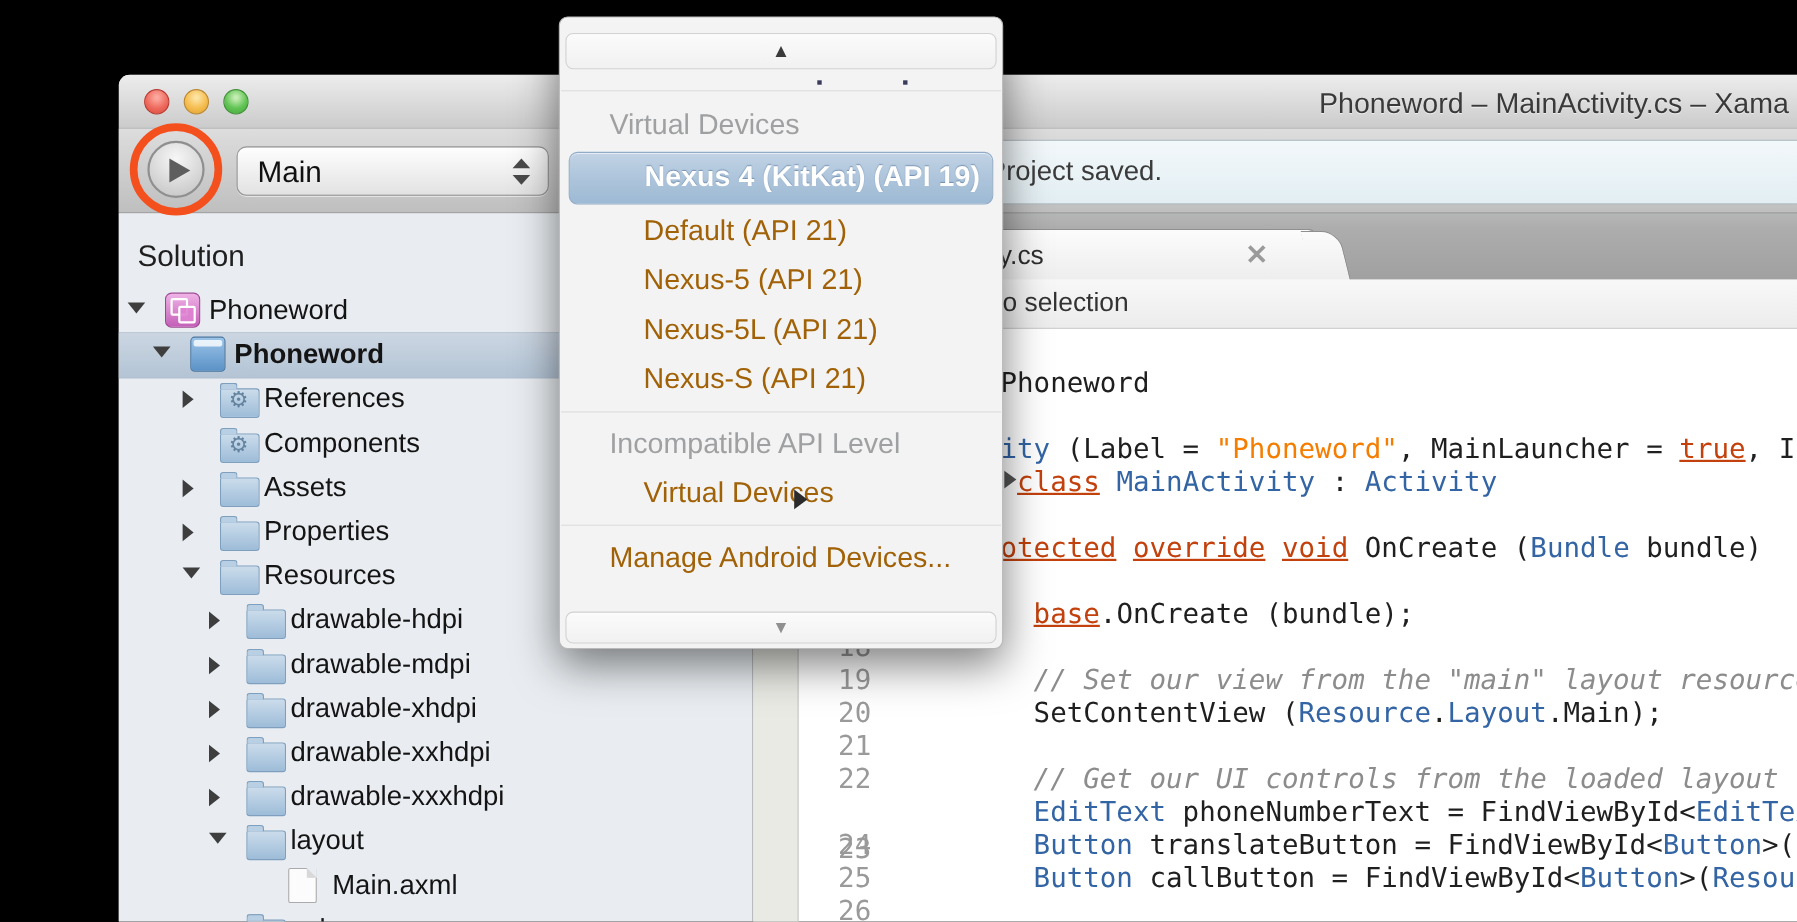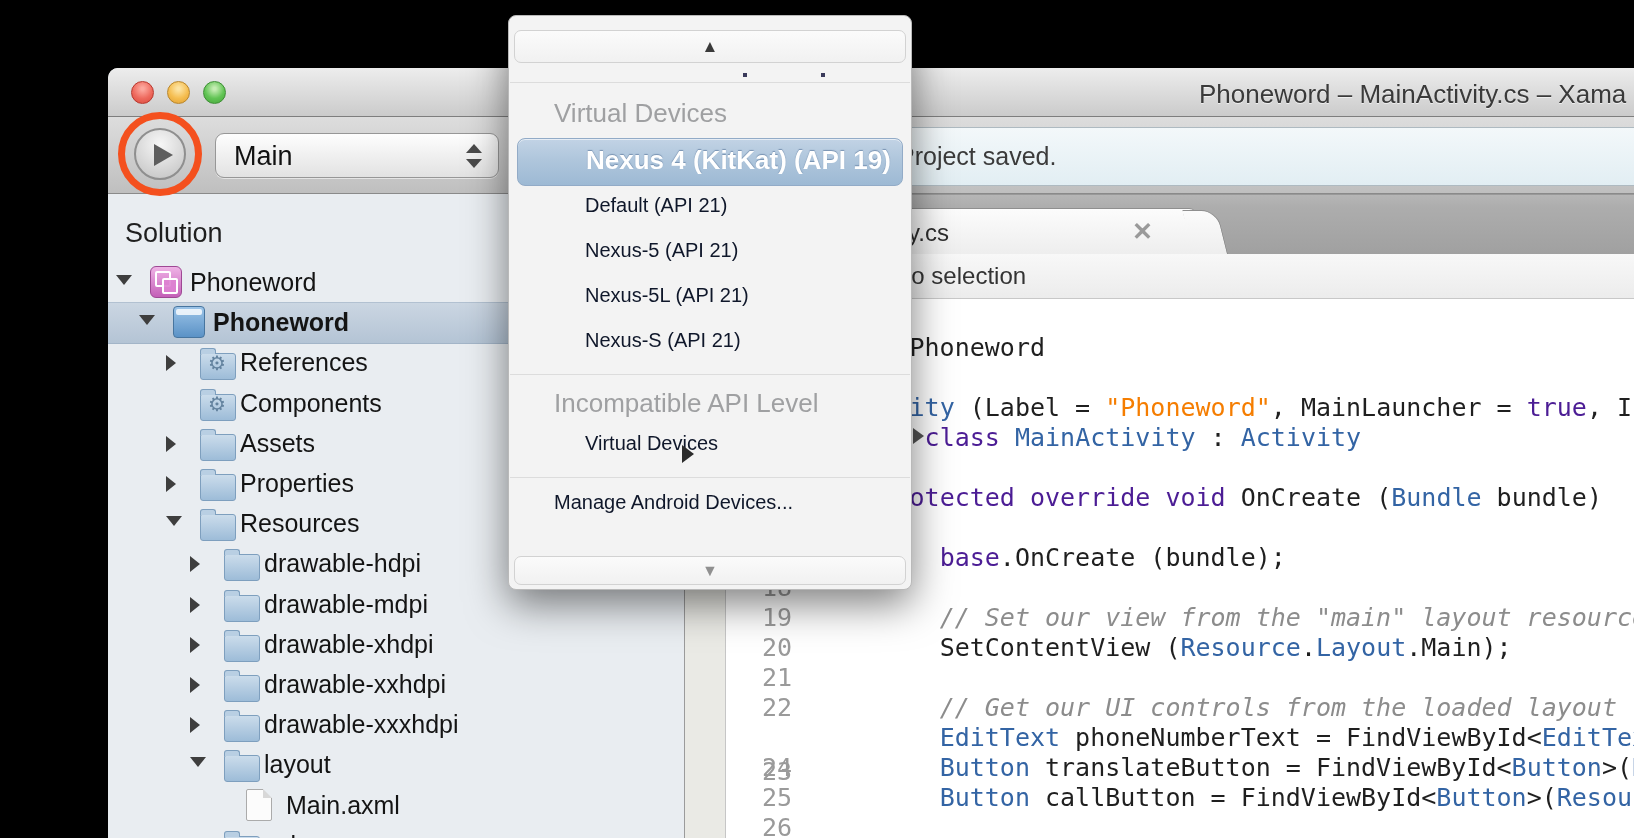--- a/index.html
+++ b/index.html
@@ -85,35 +85,35 @@
   .tab-close{position:absolute;left:350px;top:8px;font-size:25px;font-weight:bold;color:#9A9A9A;}
   .breadcrumb{position:absolute;left:0;top:60px;right:0;height:44px;
               background:linear-gradient(#F8F8F8,#ECECEC);border-bottom:1px solid #C8C8C8;}
   .breadcrumb-label{position:absolute;left:209px;top:8px;font-size:24px;color:#333;}
   .editor-body{position:absolute;left:0;top:105px;right:0;bottom:0;background:#FFF;}
   .fold-strip{position:absolute;left:0;top:0;bottom:0;width:40px;background:#EAEAE5;border-right:1px solid #C6C6C6;}
   .ln{position:absolute;left:41px;width:66px;text-align:right;
       font-family:"DejaVu Sans Mono",monospace;font-size:25px;line-height:30px;color:#9A9A9A;}
   .cl{position:absolute;left:74px;white-space:pre;tab-size:4;
       font-family:"DejaVu Sans Mono",monospace;font-size:25px;line-height:30px;color:#1F1F1F;}
-  .tk{color:#4c1d95;} .tt{color:#3364A4;} .ts{color:#F57D00;} .tc{color:#8C8C8C;font-style:italic;}
+  .tk{color:#c2410c;text-decoration:underline;} .tt{color:#3364A4;} .ts{color:#F57D00;} .tc{color:#8C8C8C;font-style:italic;}
   .fold-marker{position:absolute;left:228px;top:129px;width:0;height:0;
       border-top:8px solid transparent;border-bottom:8px solid transparent;border-left:11px solid #555;}
   
   .device-menu{position:absolute;left:508px;top:15px;width:402px;height:573px;z-index:50;
                background:#F3F3F3;border:1px solid #B9B9B9;border-radius:8px;
                box-shadow:0 14px 40px rgba(0,0,0,.5);}
   .mbar{position:absolute;left:5px;right:5px;background:linear-gradient(#FBFBFB,#F1F1F1);
         border:1px solid #D2D2D2;border-radius:7px;text-align:center;}
   .mbar-top{top:14px;height:31px;font-size:17px;line-height:31px;color:#3A3A3A;}
   .mbar-bottom{top:540px;height:27px;font-size:16px;line-height:27px;color:#909090;}
   .clip-dot{position:absolute;width:4px;height:4px;background:#3A3A5A;top:57px;}
   .m-sep{position:absolute;left:1px;right:1px;height:1px;background:#DCDCDC;}
   .m-header{position:absolute;left:45px;font-size:26px;color:#9FA0A2;white-space:nowrap;}
-  .m-item{position:absolute;left:76px;font-size:20px;color:#0f172a;white-space:nowrap;}
+  .m-item{position:absolute;left:76px;font-size:26px;color:#a16207;white-space:nowrap;}
   .m-item.flush{left:45px;}
   .m-selected{position:absolute;left:8px;right:8px;border-radius:8px;
               background:linear-gradient(#C2D3E5 0%,#AFC6DC 45%,#9DB9D4 100%);
               border:1px solid #92ABC7;box-shadow:inset 0 1px 0 rgba(255,255,255,.6);}
   .m-selected .sel-label{position:absolute;left:68px;top:6px;font-size:26px;font-weight:bold;color:#FFF;
               text-shadow:0 -1px 1px rgba(70,100,140,.55);white-space:nowrap;}
   .m-subarrow{position:absolute;right:24px;top:13px;width:0;height:0;
               border-top:9px solid transparent;border-bottom:9px solid transparent;border-left:12px solid #2B2B2B;}
 </style>
 </head>
@@ -210,21 +210,21 @@
             <div class="tree-row" style="top: 510.2px;">
               <div class="exp exp-closed" style="left: 82px;"></div>
               <div class="ico ico-folder" style="left: 116px;"></div>
               <div class="tree-label" style="left: 156px;">drawable-xxxhdpi</div>
             </div>
             <div class="tree-row" style="top: 550.4px;">
               <div class="exp exp-open" style="left: 82px;"></div>
               <div class="ico ico-folder" style="left: 116px;"></div>
               <div class="tree-label" style="left: 156px;">layout</div>
             </div>
-            <div class="tree-row" style="top: 590.6px;">
+            <div class="tree-row" style="top: 590.6px; margin-left: 16px;">
               <div class="ico ico-file" style="left: 138px;"></div>
               <div class="tree-label" style="left: 178px;">Main.axml</div>
             </div>
             <div class="tree-row" style="top: 630.8px;">
               <div class="exp exp-closed" style="left: 82px;"></div>
               <div class="ico ico-folder" style="left: 116px;"></div>
               <div class="tree-label" style="left: 156px;">values</div>
             </div>
           </div>
       </div>

